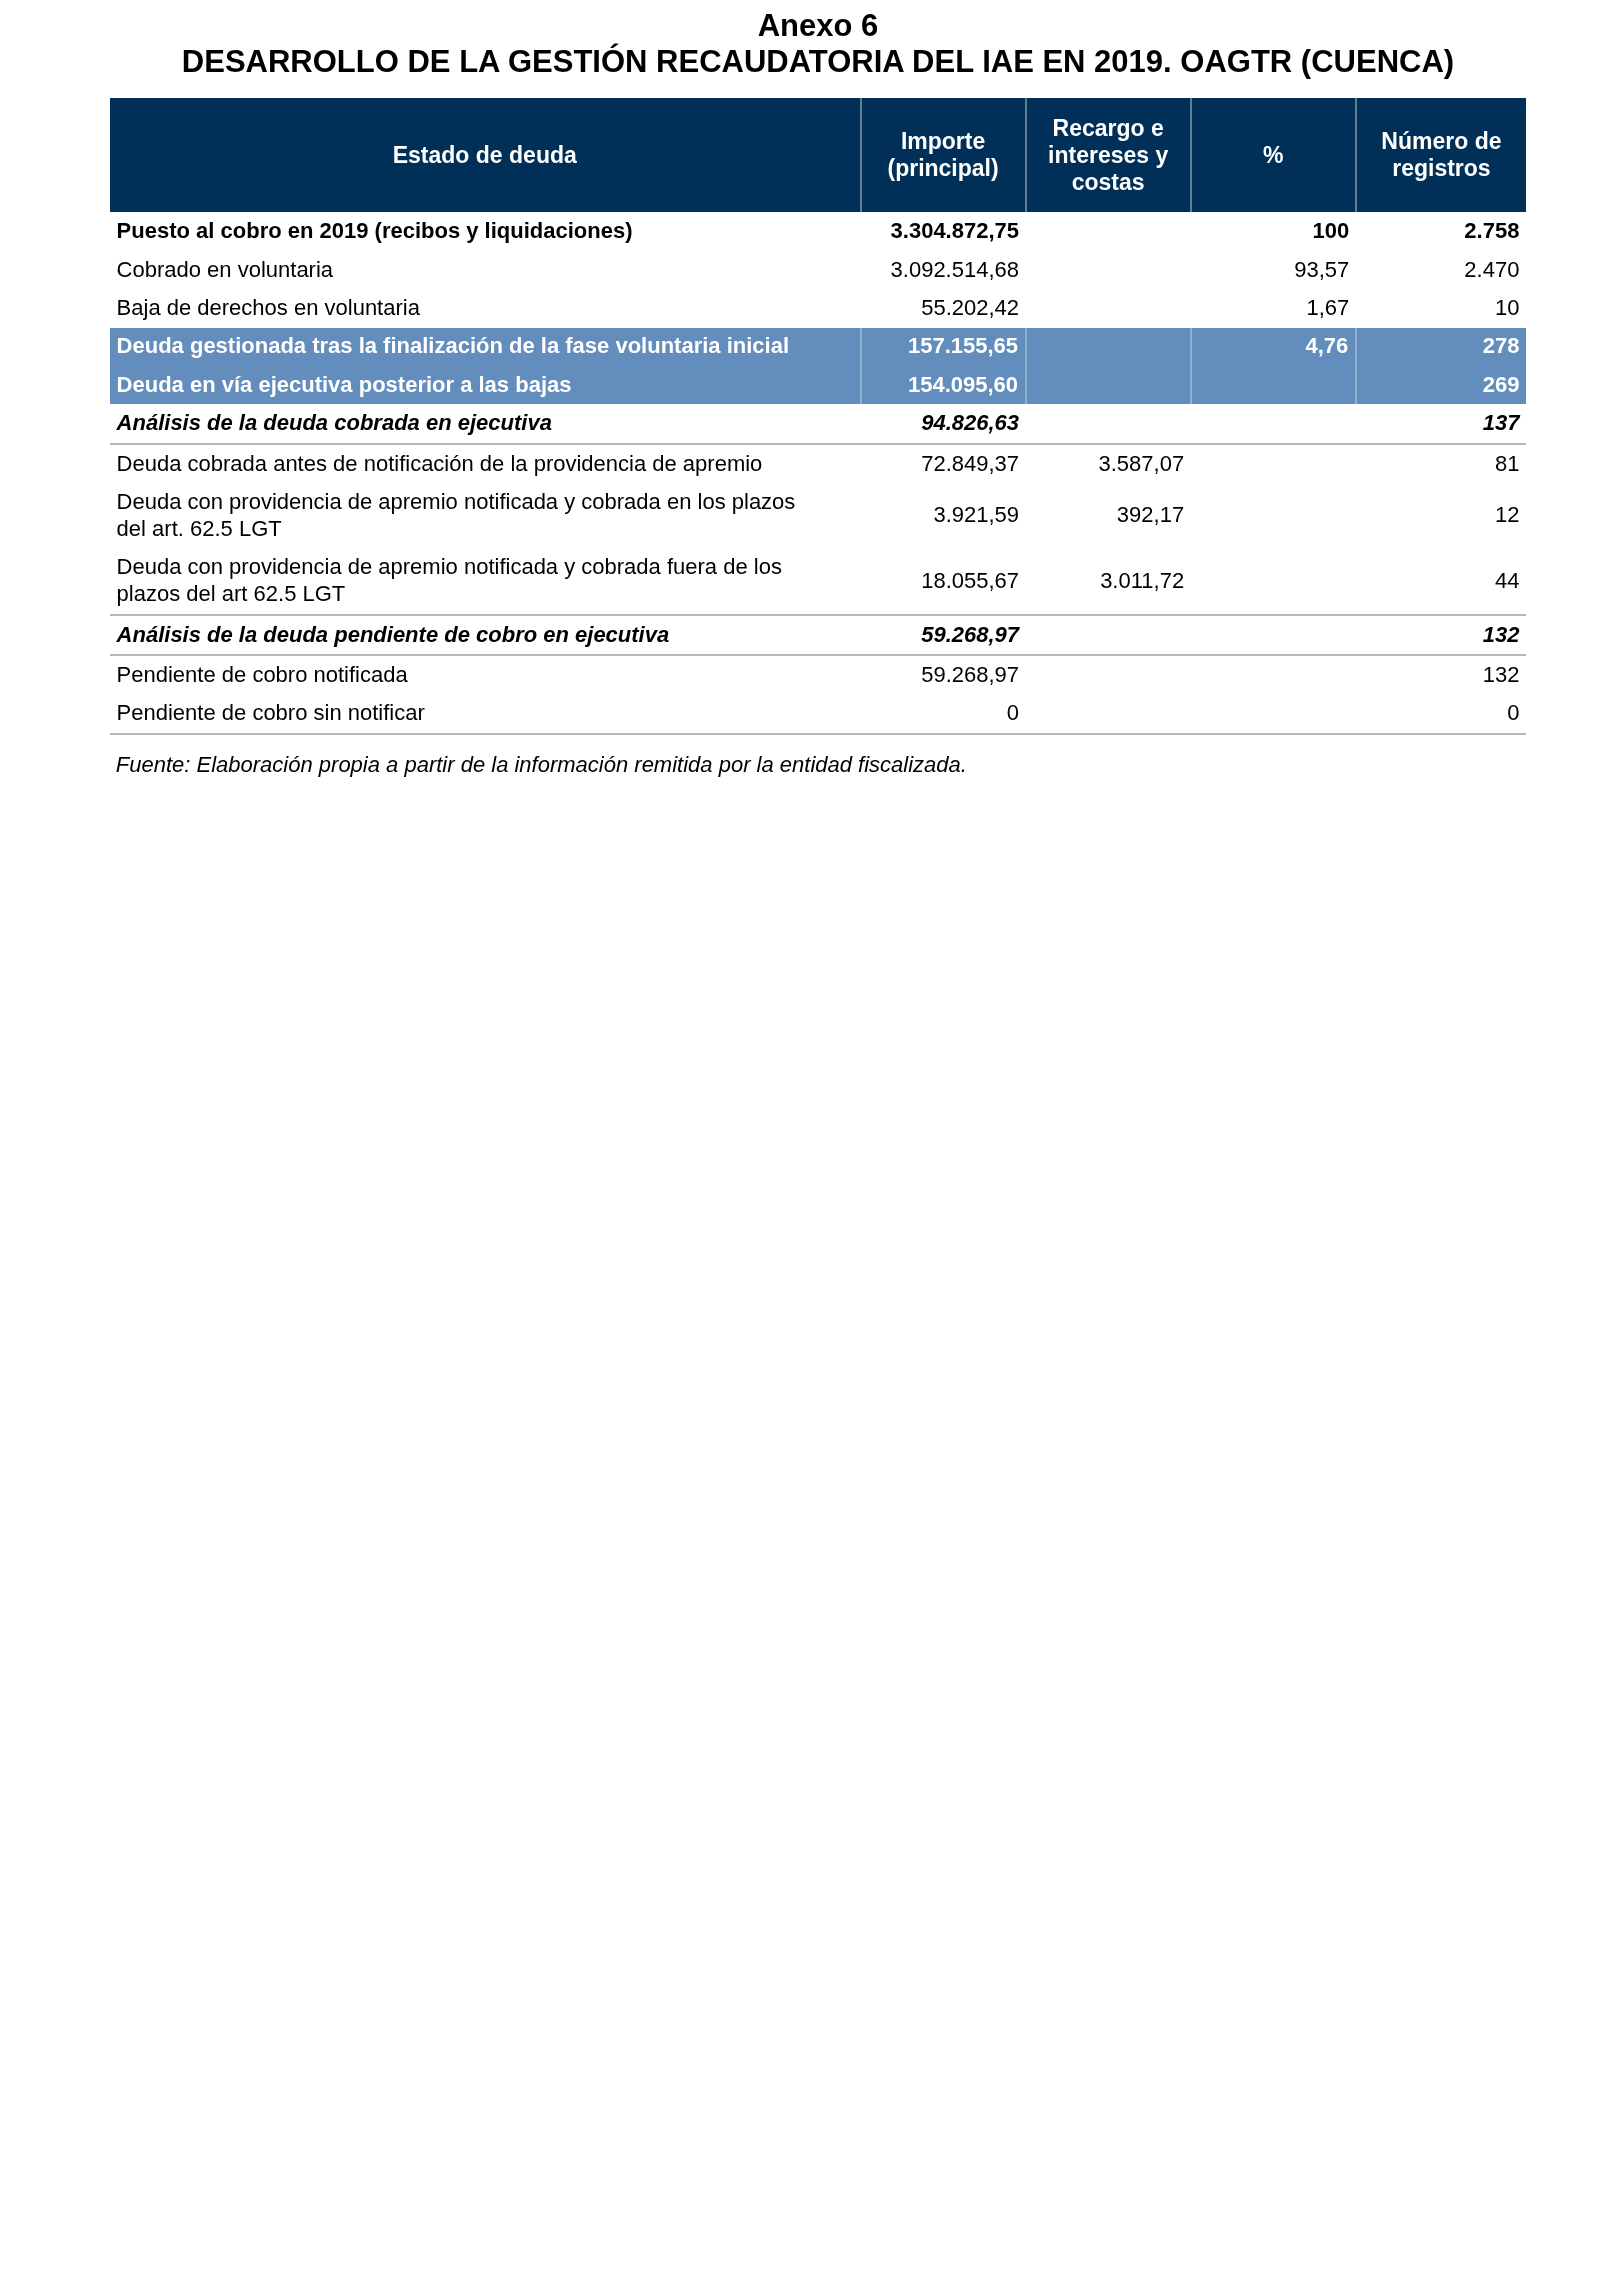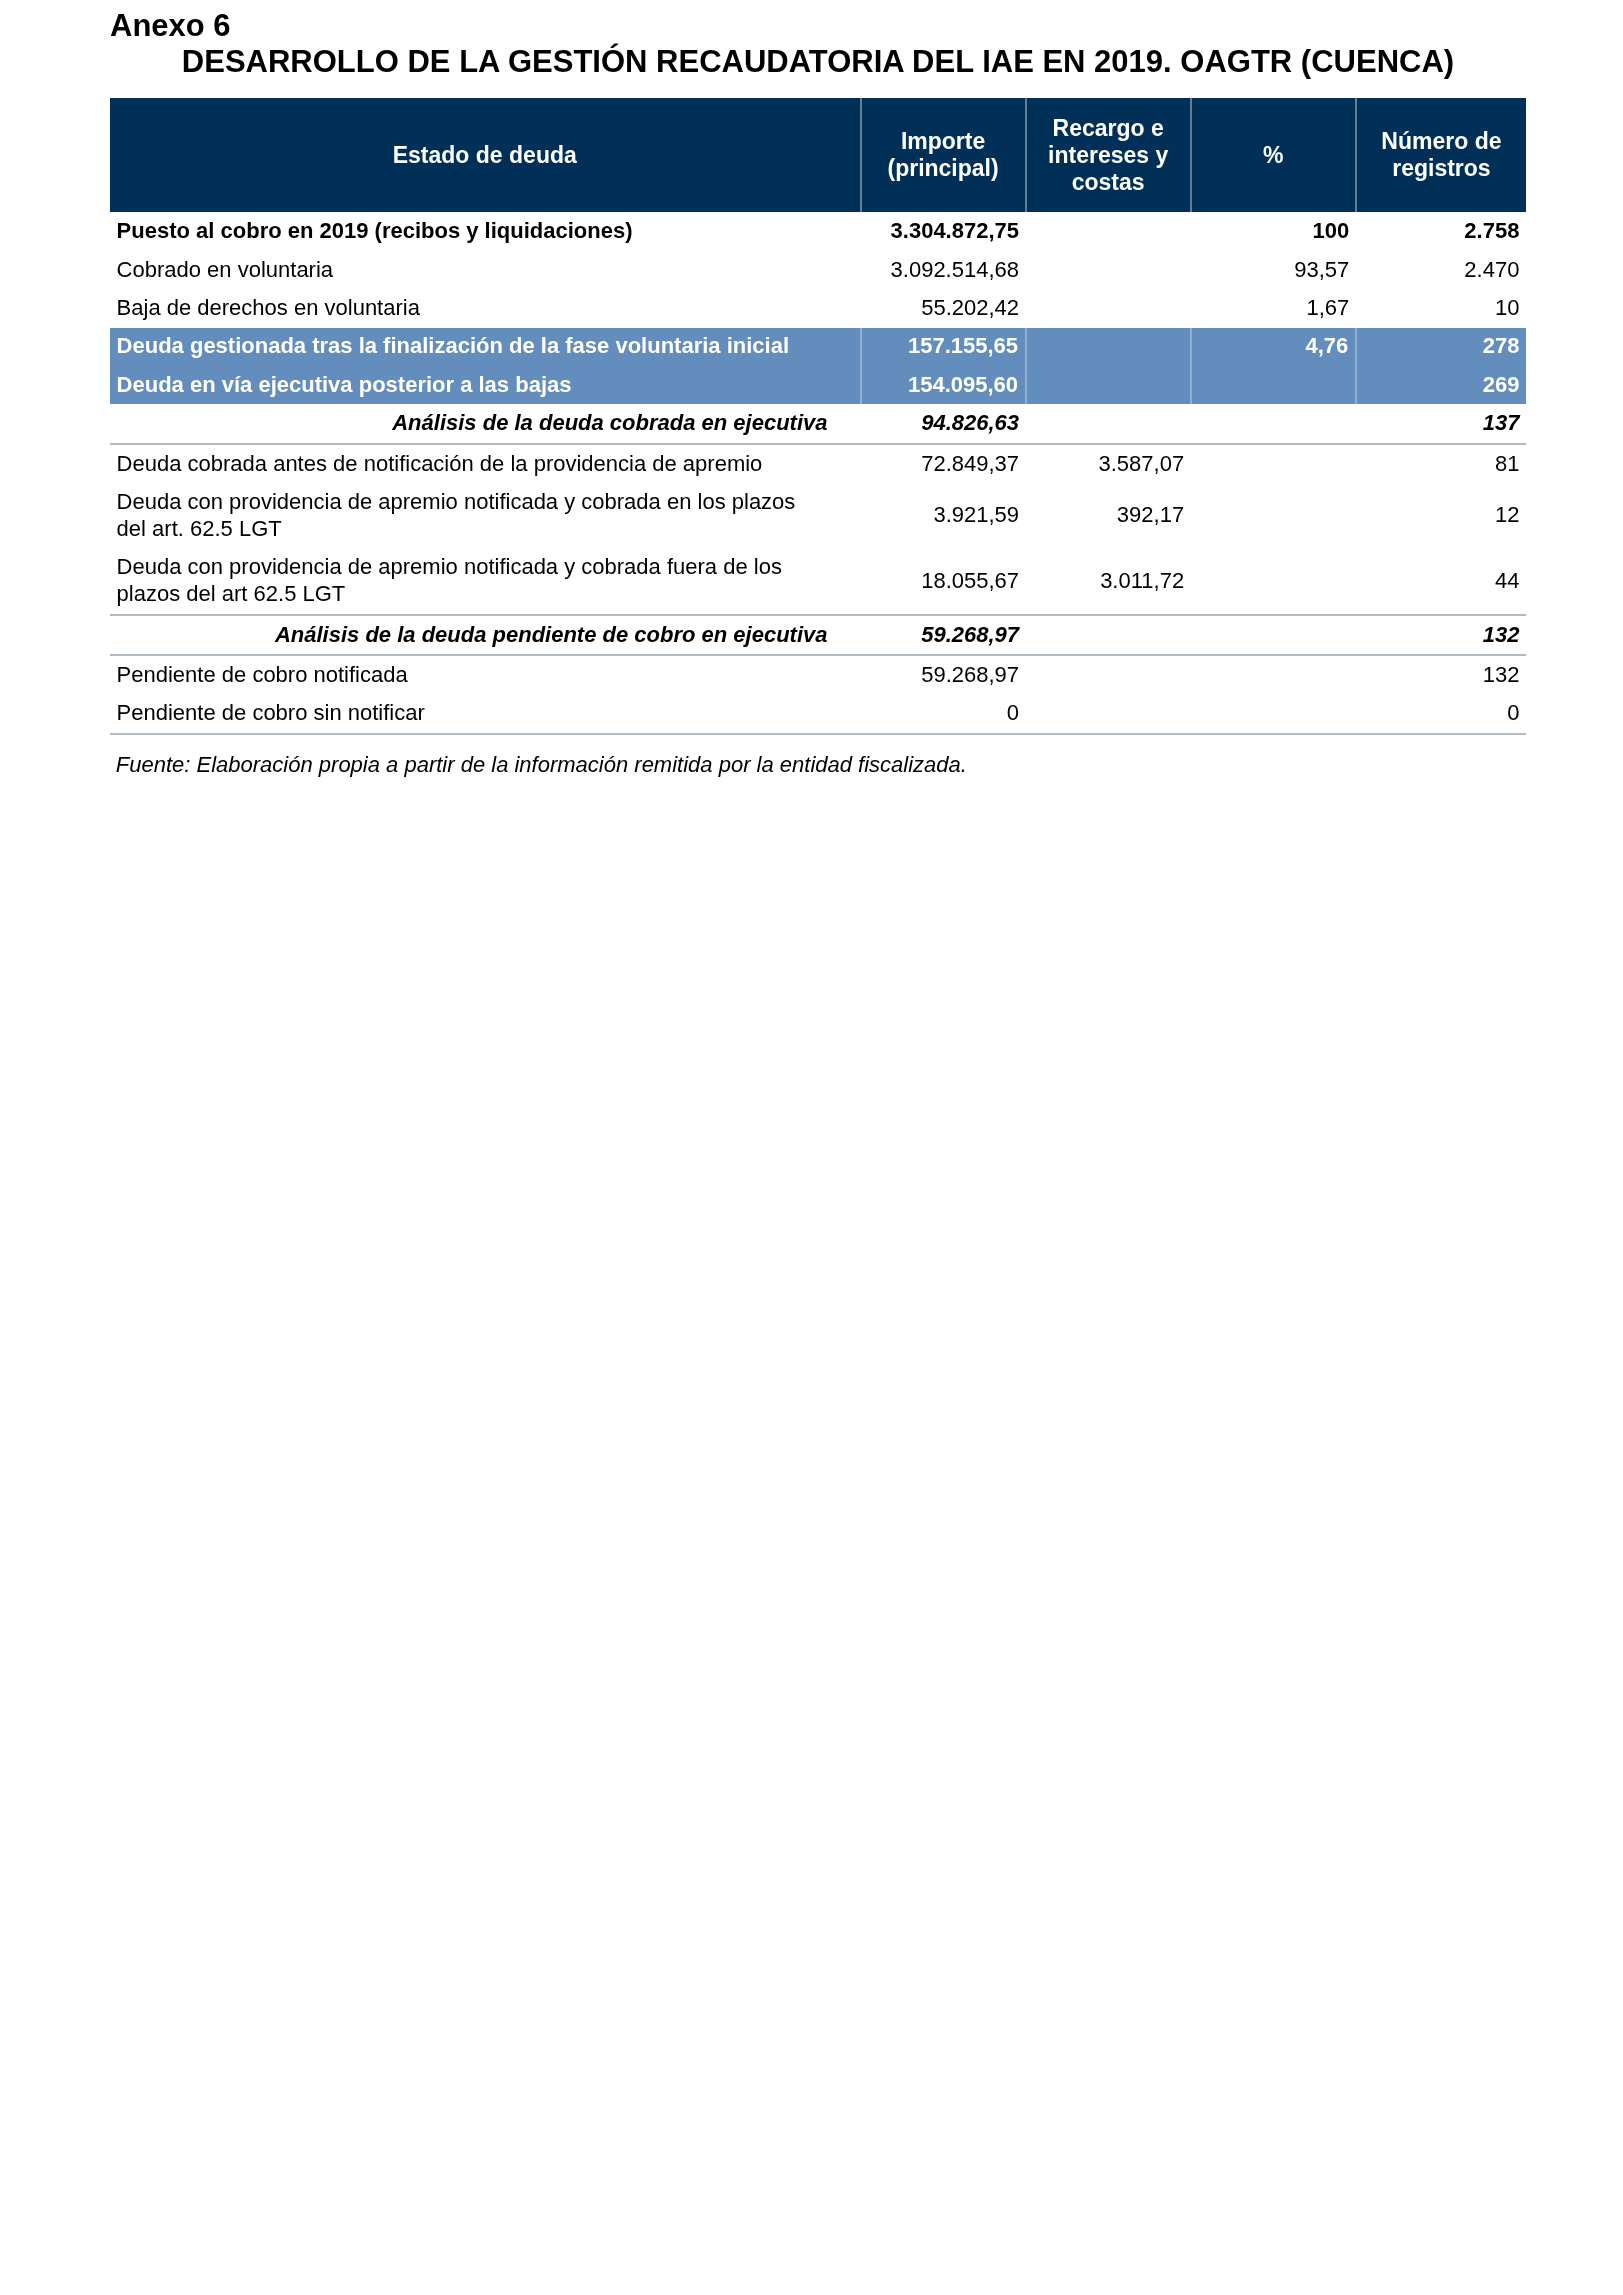--- a/index.html
+++ b/index.html
@@ -15,21 +15,21 @@
     position: relative;
   }
   .content {
     position: absolute;
     left: 110px;
     top: 0;
     width: 1416px;
   }
   .annex-label {
     margin-top: 8.3px;
-    text-align: left;
+    text-align: center;
     font-size: 31px;
     font-weight: bold;
   }
   .doc-title {
     text-align: center;
     font-size: 31px;
     font-weight: bold;
   }
   .doc-subtitle {
     margin-top: 23px;
@@ -89,21 +89,20 @@
     color: #ffffff;
     font-weight: bold;
   }
   tr.row-highlight td + td {
     border-left: 2.5px solid rgba(255,255,255,0.30);
   }
 
   tr.row-analysis td {
     font-weight: bold;
     font-style: italic;
-    text-align: right;
   }
 
   tr.div-top td    { border-top: 2.5px solid var(--divider, #AFBAC3); }
   tr.div-bottom td { border-bottom: 2.5px solid var(--divider, #AFBAC3); }
 
   .source-note {
     margin-top: 16.5px;
     padding-left: 5.8px;
     font-size: 22px;
     font-style: italic;

